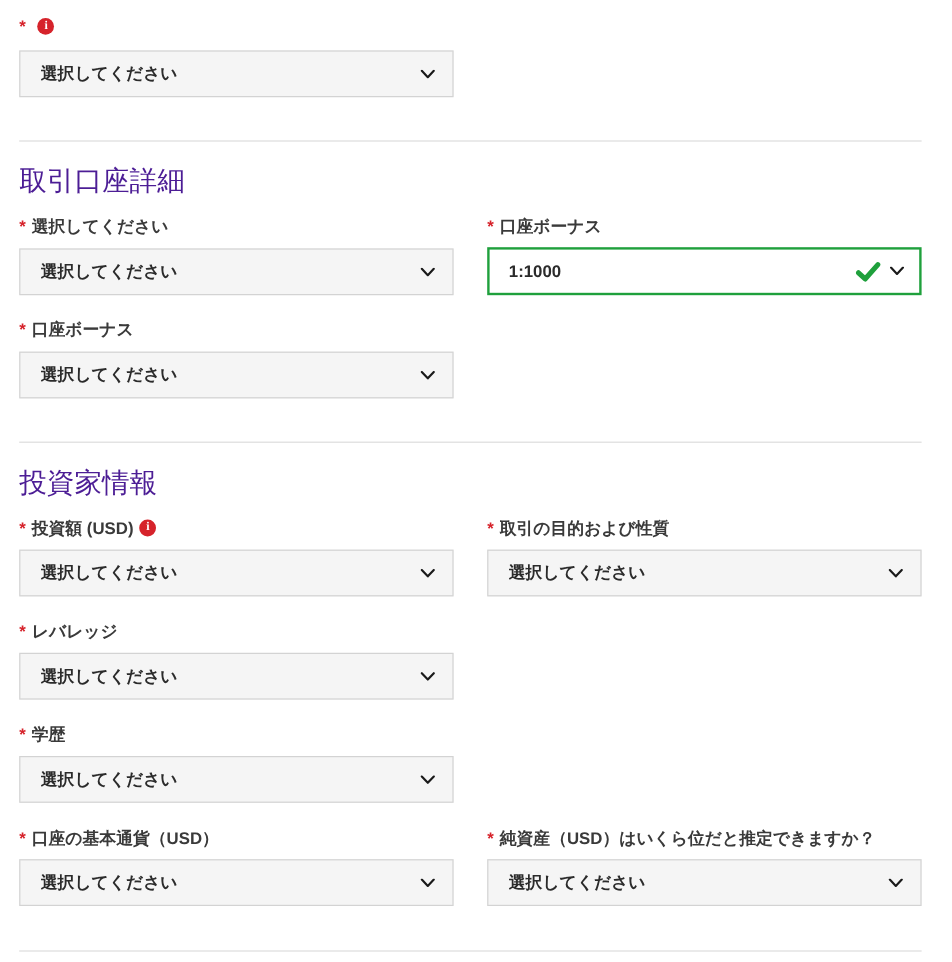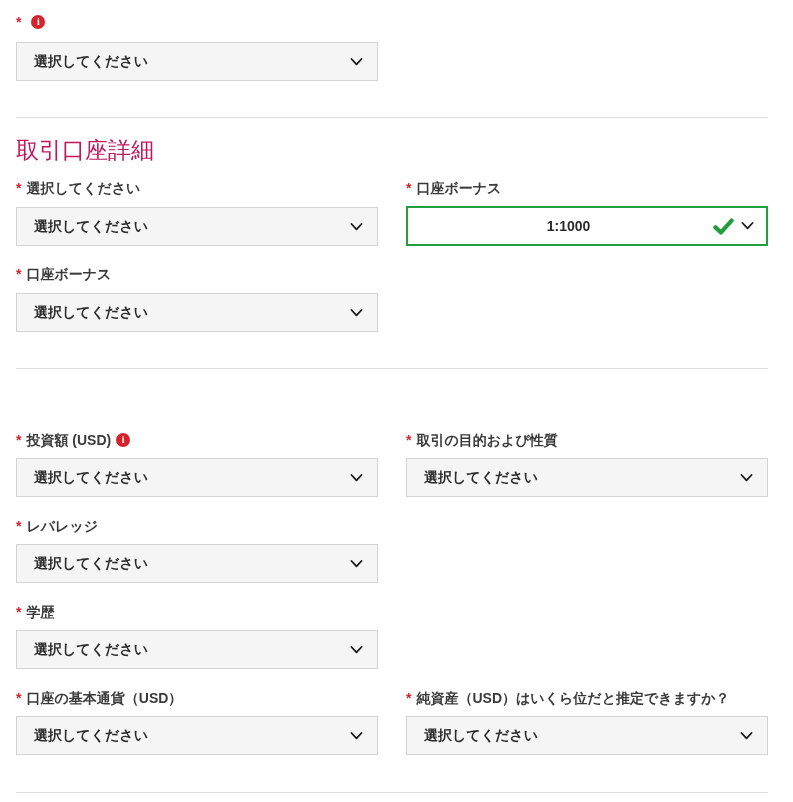--- a/index.html
+++ b/index.html
@@ -11,21 +11,21 @@
     background:#ffffff;
     overflow:hidden;
   }
   .divider {
     position:absolute; left:16px; width:752px; height:1px;
     background:#dcdcdc;
   }
   .section-title {
     position:absolute; left:16px;
     font-size:23px; font-weight:400; line-height:28px;
-    color:#be185d; white-space:nowrap;
+    color:#4c1d95; white-space:nowrap;
   }
   .field-label {
     position:absolute;
     font-size:14px; font-weight:bold; line-height:20px;
     color:#3a3a3a; white-space:nowrap;
     display:flex; align-items:center;
   }
   .field-label .req {
     color:#d6232b; margin-right:5px; font-weight:bold;
   }
@@ -95,21 +95,21 @@
       <svg width="13" height="8" viewBox="0 0 13 8">
           <path d="M1.5 1 L6.5 6.3 L11.5 1" fill="none" stroke="#1a1a1a" stroke-width="1.8" stroke-linecap="round" stroke-linejoin="round"></path>
         </svg>
     </span>
   </div>
 
   <div class="field-label" style="top:178px; left:406px;">
     <span class="req">*</span>
       <span>口座ボーナス</span>
   </div>
-  <div class="select valid" style="top:206px; left:406px;text-align:center;">
+  <div class="select valid" style="top:206px; left:406px;">
     <span class="value">1:1000</span>
     <span class="check-icon">
       <svg width="21" height="17" viewBox="0 0 24 20">
           <path d="M2.5 11 L9 17 L21.5 3" fill="none" stroke="#1fa03c" stroke-width="5" stroke-linecap="round" stroke-linejoin="round"></path>
         </svg>
     </span>
     <span class="chevron-icon">
       <svg width="13" height="8" viewBox="0 0 13 8">
           <path d="M1.5 1 L6.5 6.3 L11.5 1" fill="none" stroke="#1a1a1a" stroke-width="1.8" stroke-linecap="round" stroke-linejoin="round"></path>
         </svg>
@@ -124,20 +124,21 @@
     <span class="value">選択してください</span>
     <span class="chevron-icon">
       <svg width="13" height="8" viewBox="0 0 13 8">
           <path d="M1.5 1 L6.5 6.3 L11.5 1" fill="none" stroke="#1a1a1a" stroke-width="1.8" stroke-linecap="round" stroke-linejoin="round"></path>
         </svg>
     </span>
   </div>
 
   <div class="divider" style="top:368px;"></div>
 
+  <h2 class="section-title" style="top:388px;">投資家情報</h2>
 
   <div class="field-label" style="top:430px; left:16px;">
     <span class="req">*</span>
       <span>投資額 (USD)</span>
       <span class="info-icon">
         <span>i</span>
       </span>
   </div>
   <div class="select" style="top:458px; left:16px;">
     <span class="value">選択してください</span>

